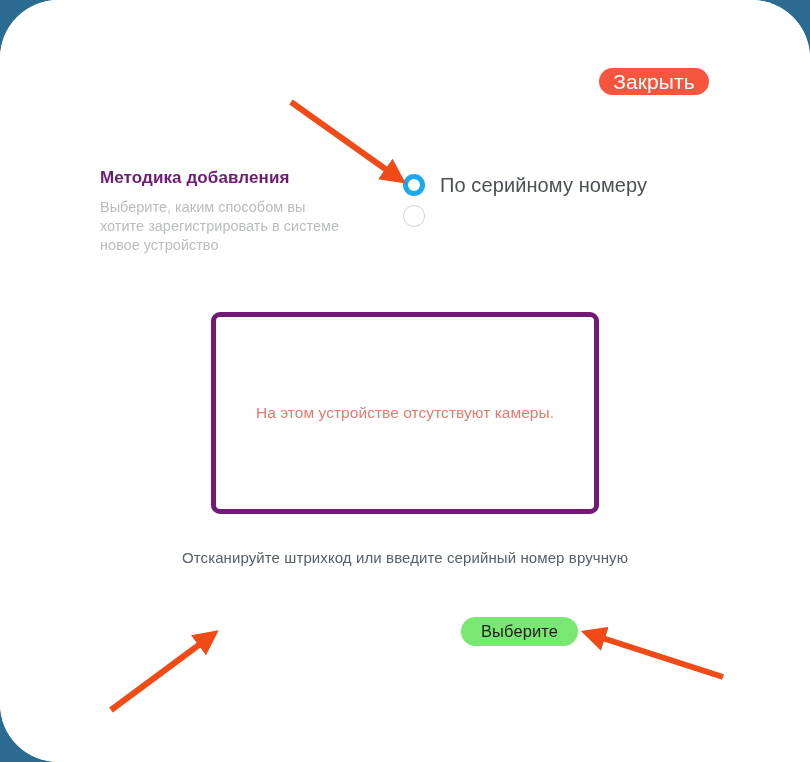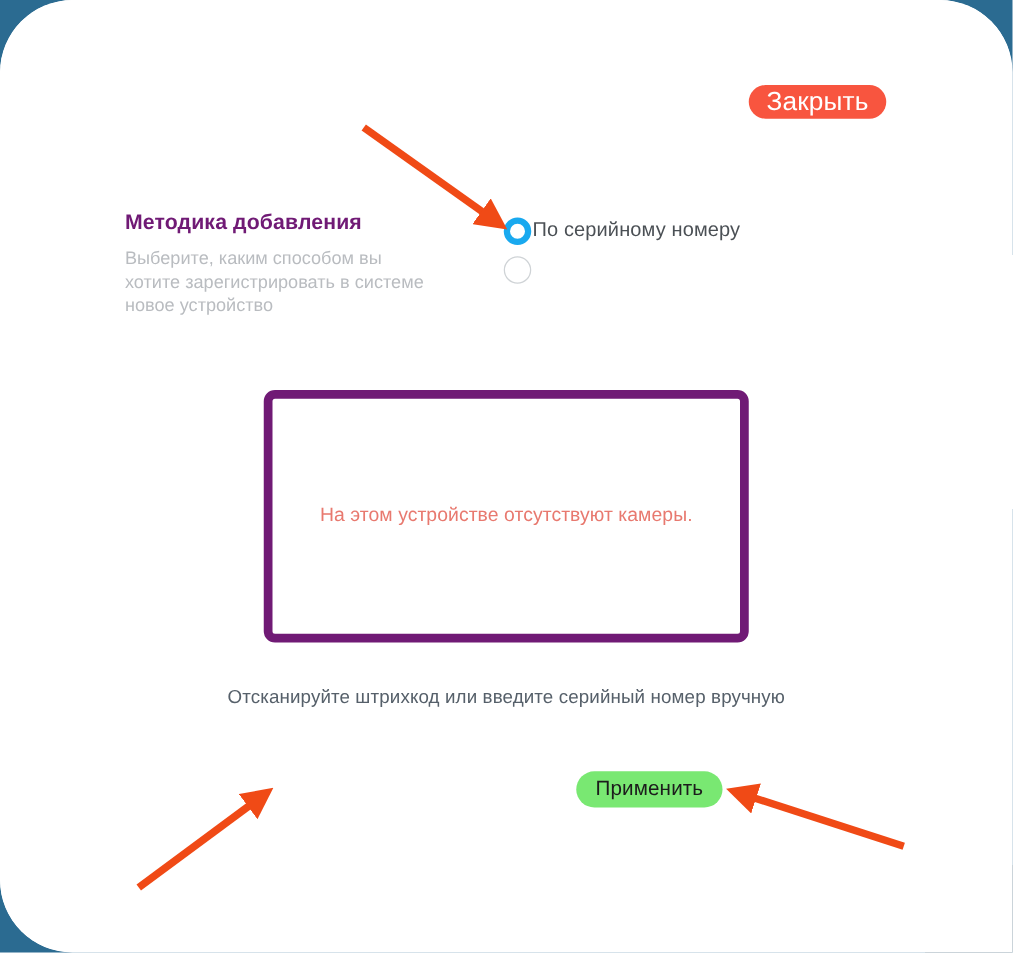--- a/index.html
+++ b/index.html
@@ -112,33 +112,33 @@
   }
   .radio-mark.on {
     border: 5px solid #19a9ef;
     background: #ffffff;
   }
   .radio-mark.off {
     border: 1.6px solid #cfd3d6;
     background: #ffffff;
   }
   .radio-label {
-    margin-left: 1px;
-    font-size: 16px;
+    margin-left: 15px;
+    font-size: 20px;
     color: #4b5055;
     white-space: nowrap;
     letter-spacing: .1px;
   }
 
   
   #camera-box {
     position: absolute;
     left: 211px; top: 312px;
     width: 388px; height: 202px;
-    border: 7px solid #701a75;
+    border: 5px solid #701a75;
     border-radius: 9px;
     background: #ffffff;
     box-sizing: border-box;
   }
   #camera-message {
     position: absolute;
     left: 0; right: 0;
     top: 50%;
     transform: translateY(-50%);
     text-align: center;
@@ -263,21 +263,21 @@
       </div>
     </div>
 
     <div id="camera-box">
       <div id="camera-message">На этом устройстве отсутствуют камеры.</div>
     </div>
 
     <div id="scan-hint">Отсканируйте штрихкод или введите серийный номер вручную</div>
 
 
-    <button id="apply-button">Применить</button>
+    <button id="apply-button">Выберите</button>
 
   </div>
 </div>
 
 <svg id="annotations" width="810" height="762" viewBox="0 0 810 762">
   <defs>
     <marker id="arrowhead" markerWidth="4.2" markerHeight="4.2" refX="2.6" refY="2.1" orient="auto" markerUnits="strokeWidth">
       <path d="M0,0 L4.2,2.1 L0,4.2 Z" fill="#f04a16"></path>
     </marker>
   </defs>

